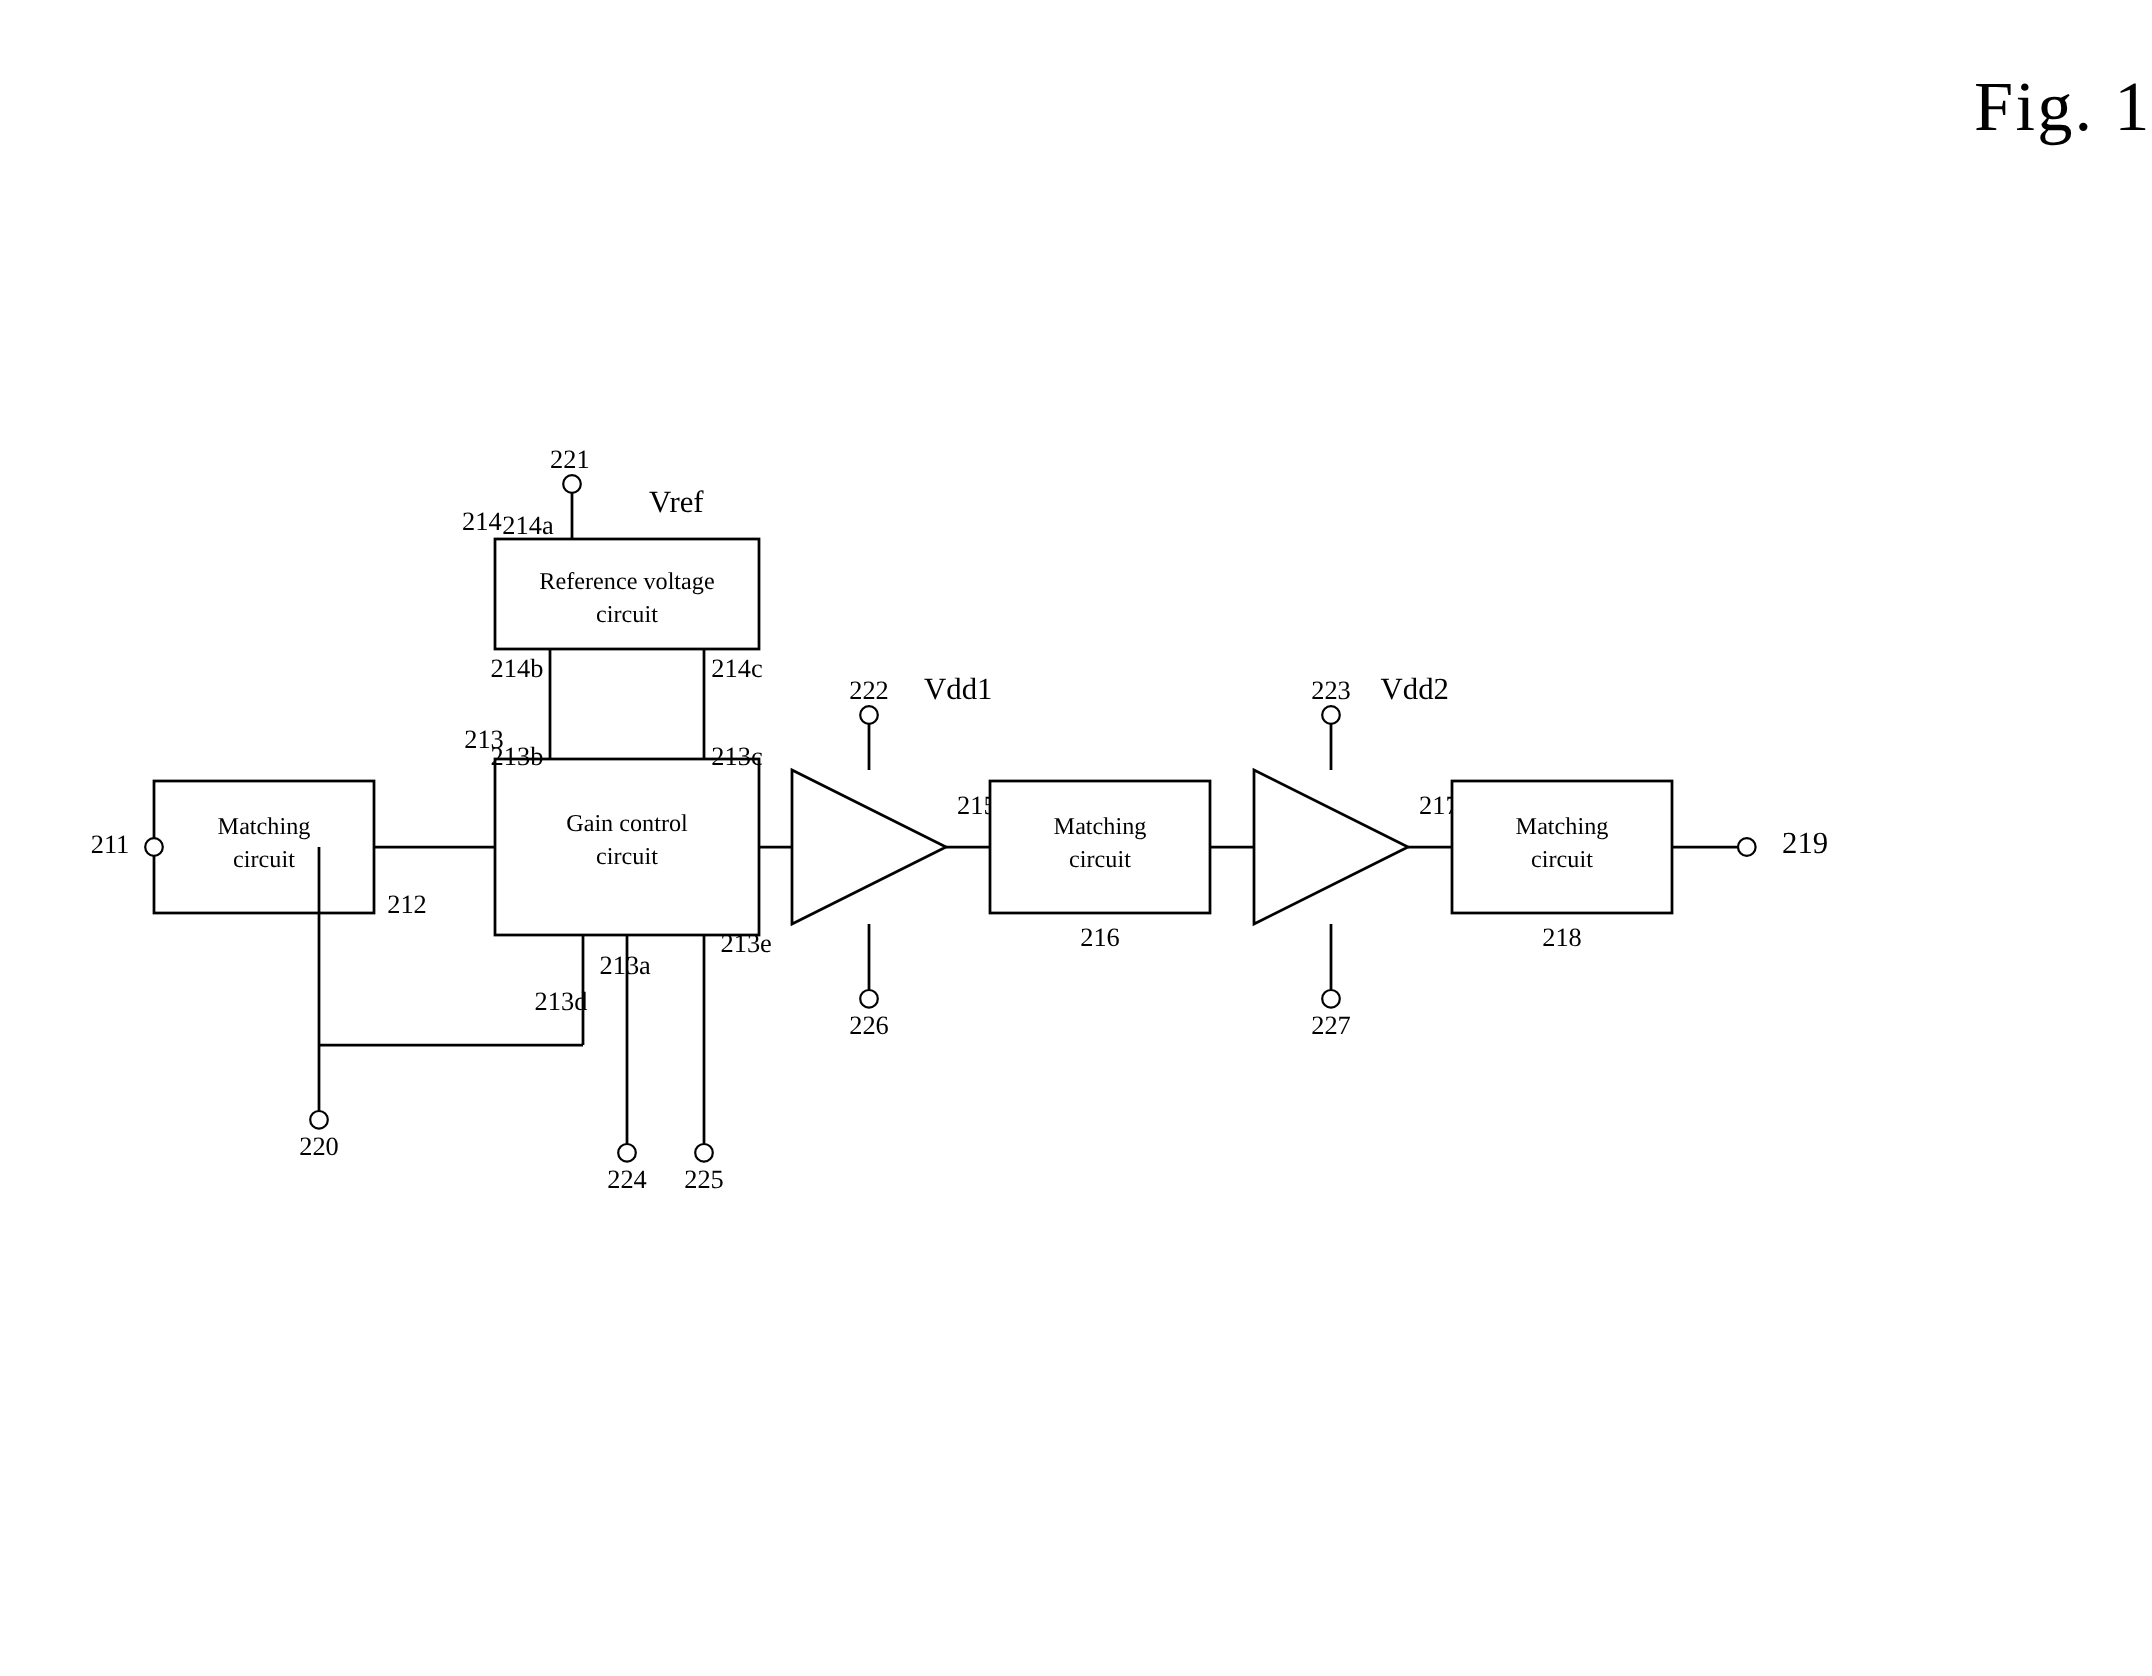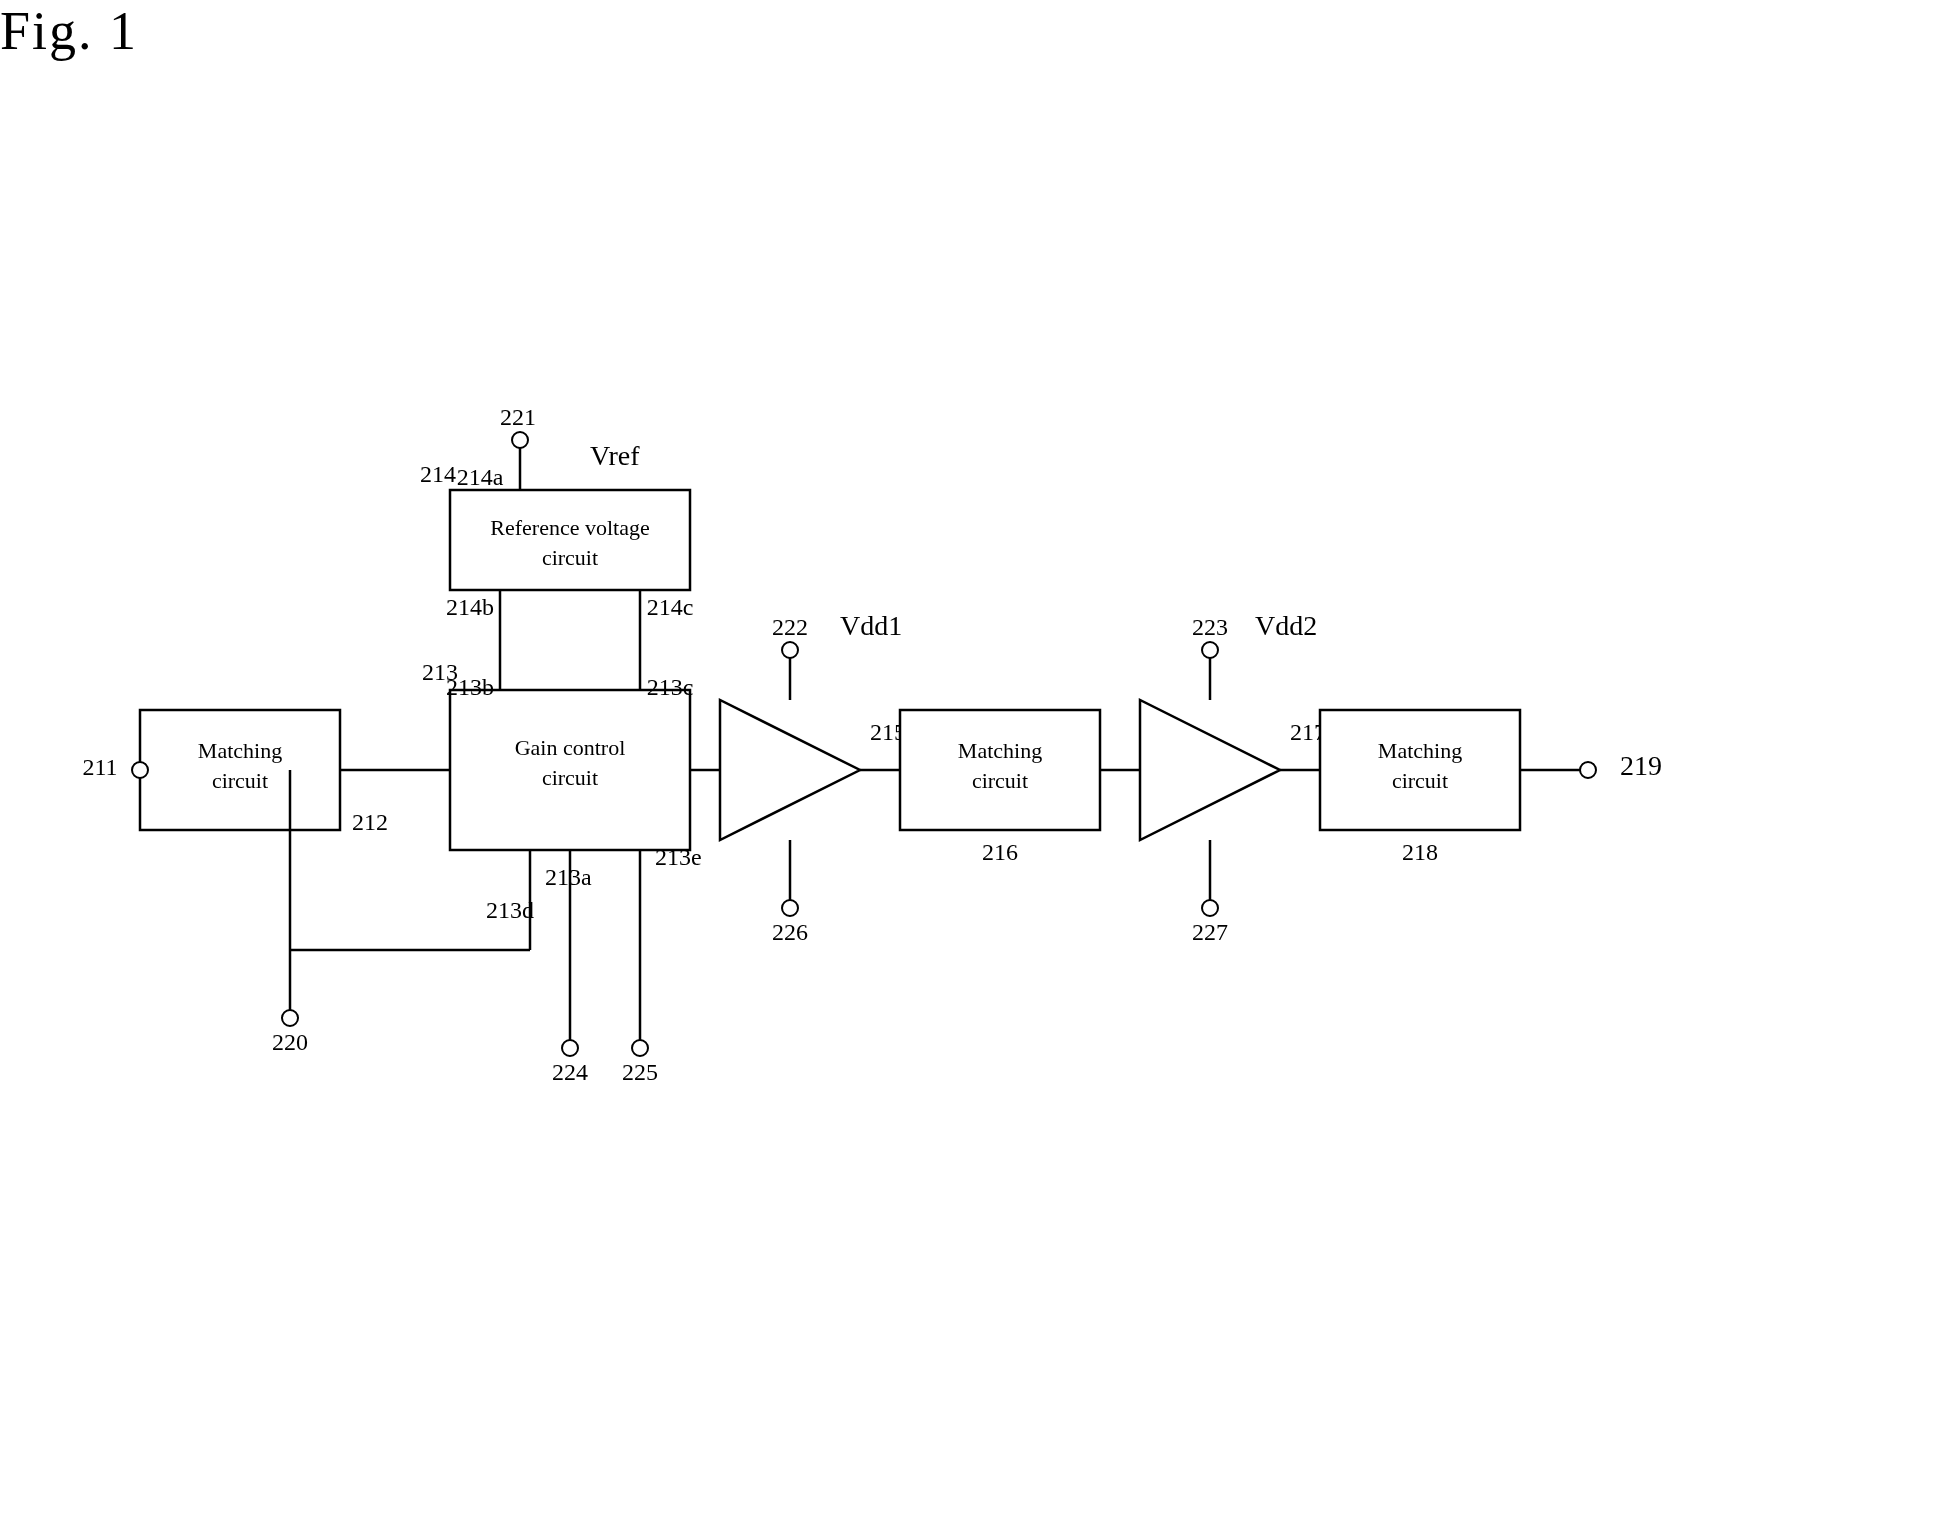--- a/index.html
+++ b/index.html
@@ -6,23 +6,24 @@
     body {
       background: #ffffff;
       width: 1956px;
       height: 1524px;
       font-family: 'Times New Roman', Times, serif;
       position: relative;
       overflow: hidden;
     }
 
     .page-title {
-      text-align: left;
-      font-size: 54px;
+      text-align: right;
+      font-size: 64px;
       font-weight: normal;
+      padding-top: 60px;
       letter-spacing: 2px;
     }
 
     .diagram-container {
       position: absolute;
       top: 320px;
       left: 80px;
       width: 1800px;
       height: 1100px;
     }

